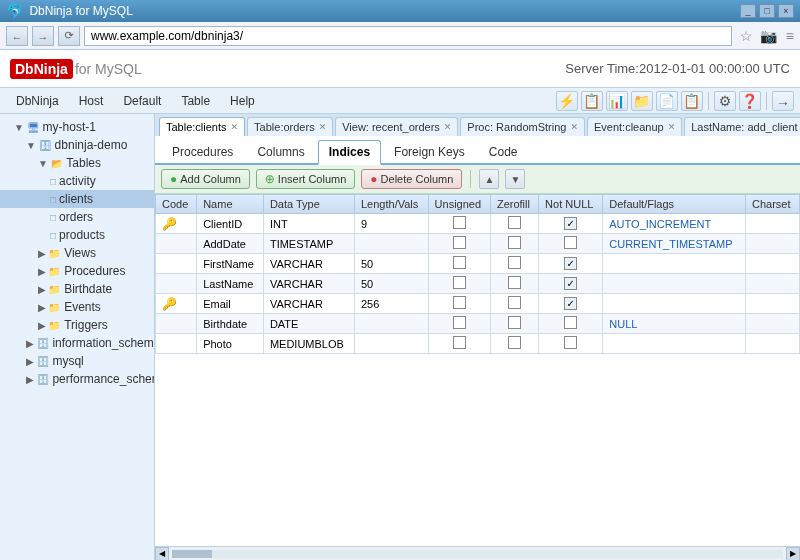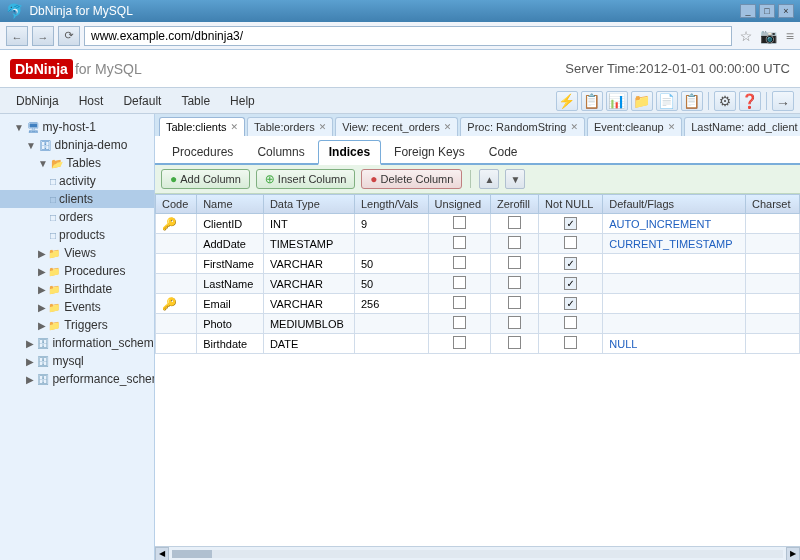--- a/index.html
+++ b/index.html
@@ -460,38 +460,38 @@
               <td>VARCHAR</td>
               <td>256</td>
               <td class="checkbox-cell"><div class="cb-unchecked"></div></td>
               <td class="checkbox-cell"><div class="cb-unchecked"></div></td>
               <td class="checkbox-cell"><div class="cb-checked">✓</div></td>
               <td></td>
               <td></td>
             </tr>
             <tr>
               <td></td>
+              <td>Birthdate</td>
+              <td>DATE</td>
+              <td></td>
+              <td class="checkbox-cell"><div class="cb-unchecked"></div></td>
+              <td class="checkbox-cell"><div class="cb-unchecked"></div></td>
+              <td class="checkbox-cell"><div class="cb-unchecked"></div></td>
+              <td><span class="blue-link">NULL</span></td>
+              <td></td>
+            </tr>
+            <tr>
+              <td></td>
               <td>Photo</td>
               <td>MEDIUMBLOB</td>
               <td></td>
               <td class="checkbox-cell"><div class="cb-unchecked"></div></td>
               <td class="checkbox-cell"><div class="cb-unchecked"></div></td>
               <td class="checkbox-cell"><div class="cb-unchecked"></div></td>
               <td></td>
-              <td></td>
-            </tr>
-            <tr>
-              <td></td>
-              <td>Birthdate</td>
-              <td>DATE</td>
-              <td></td>
-              <td class="checkbox-cell"><div class="cb-unchecked"></div></td>
-              <td class="checkbox-cell"><div class="cb-unchecked"></div></td>
-              <td class="checkbox-cell"><div class="cb-unchecked"></div></td>
-              <td><span class="blue-link">NULL</span></td>
               <td></td>
             </tr>
           </tbody>
       </table>
     </div>
 
     <div id="hscroll">
       <div class="scroll-arrow">◀</div>
       <div class="scroll-track">
         <div class="scroll-thumb"></div>

